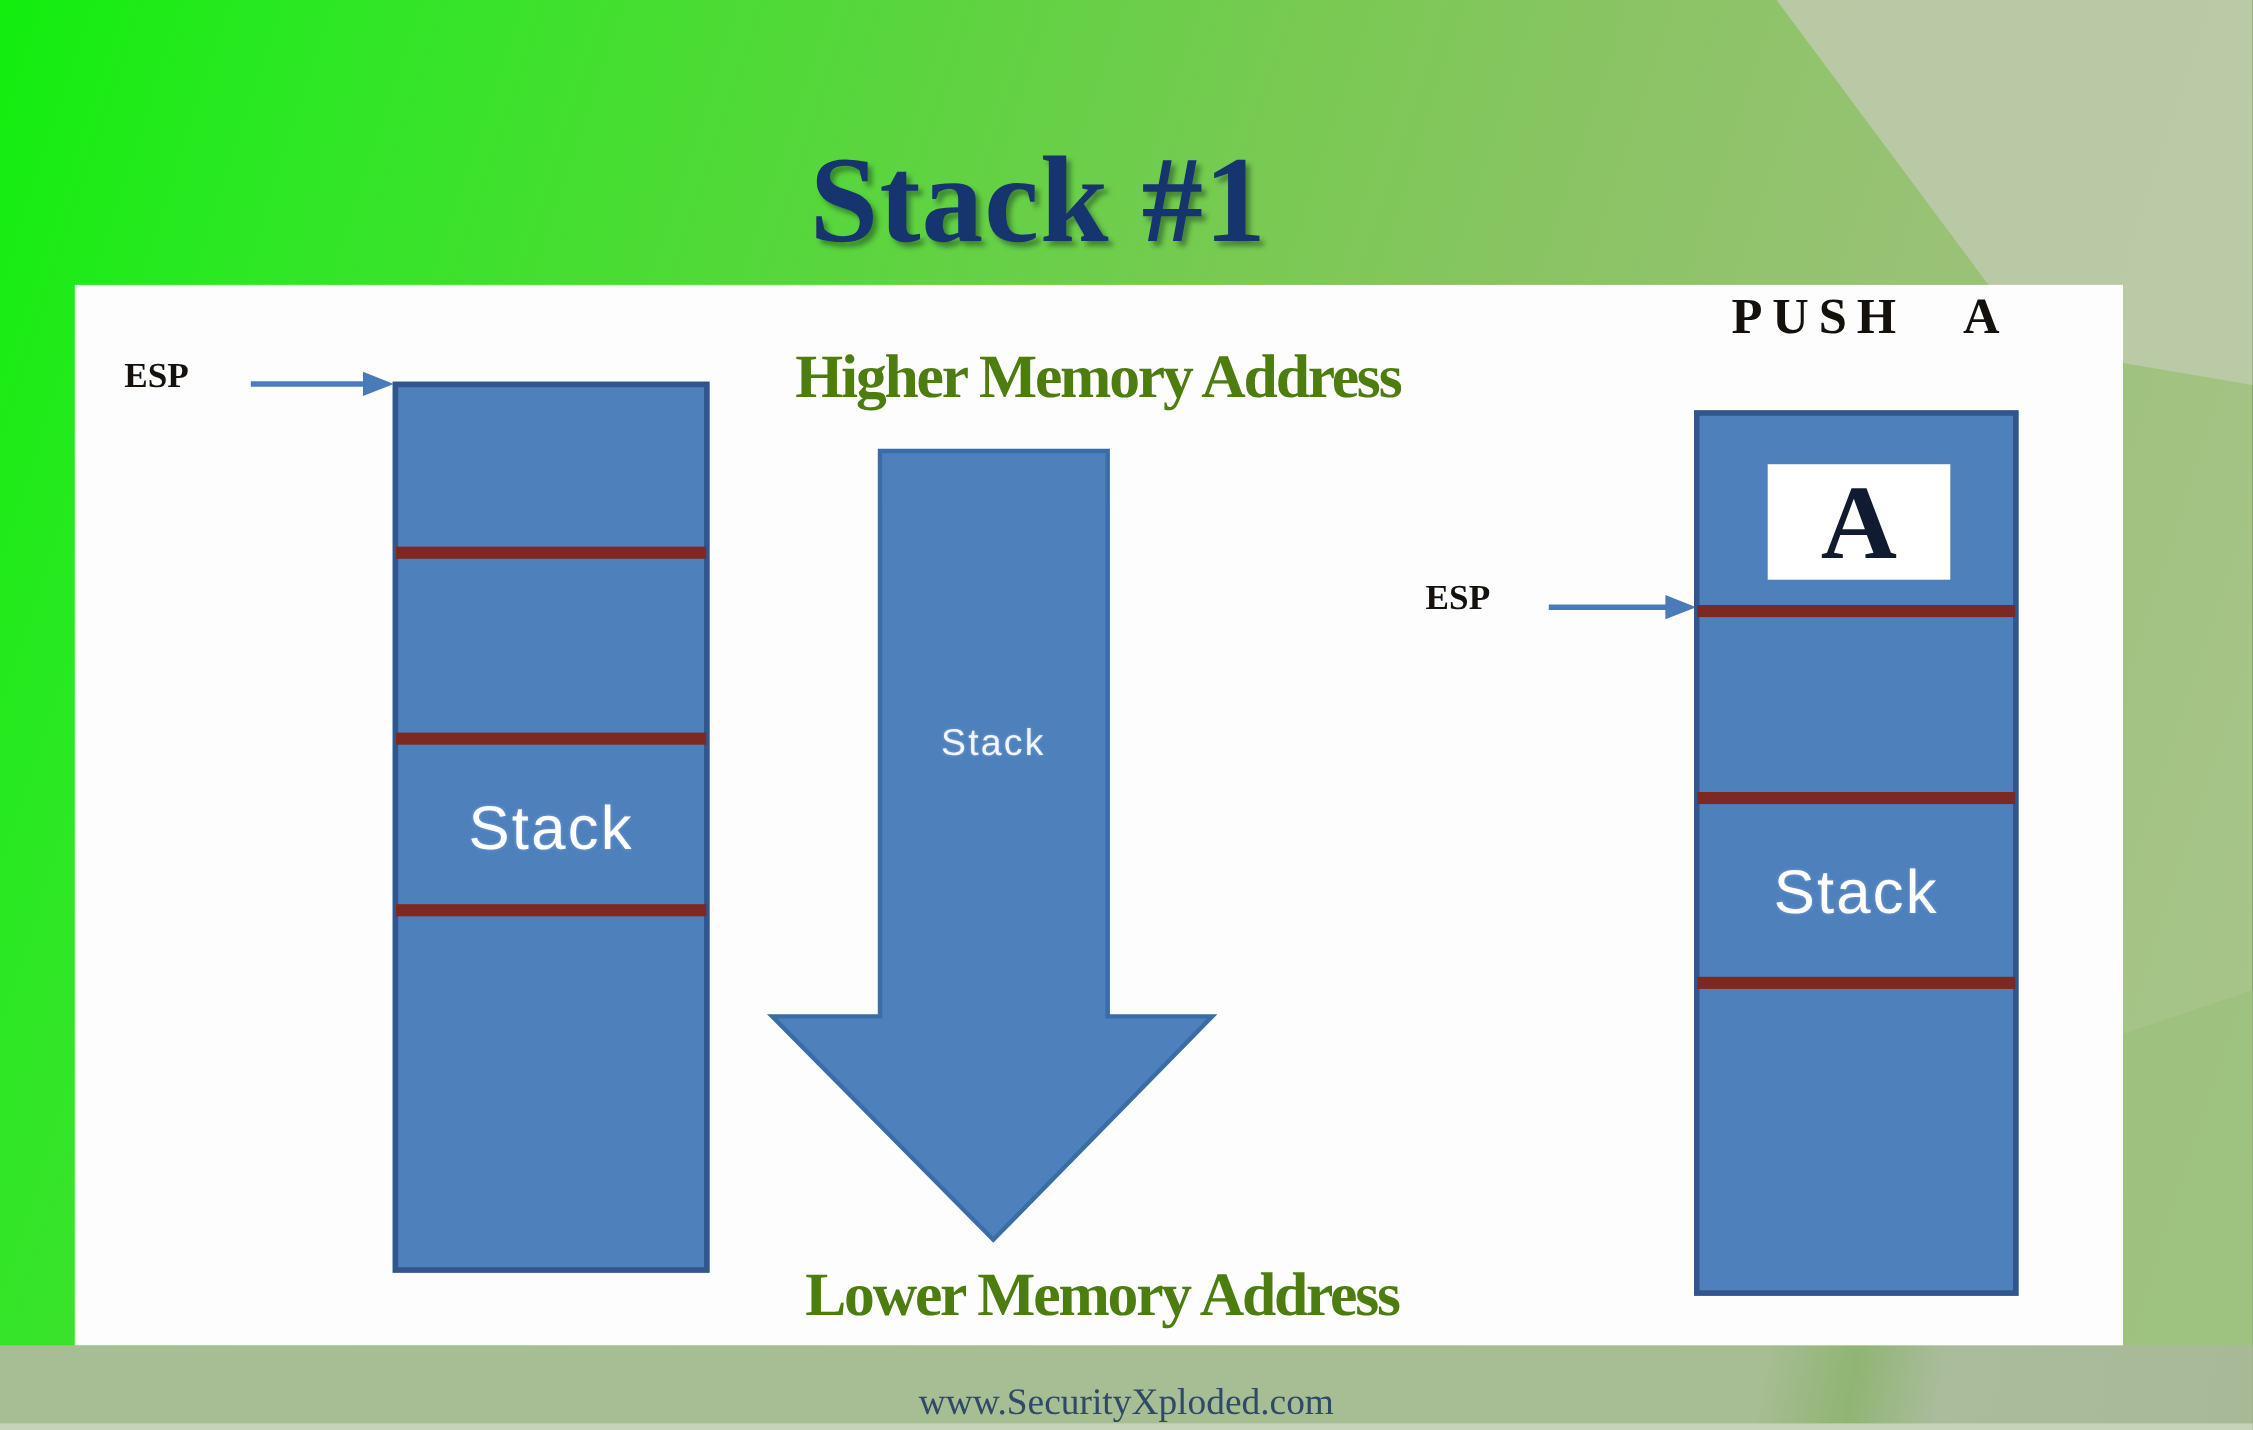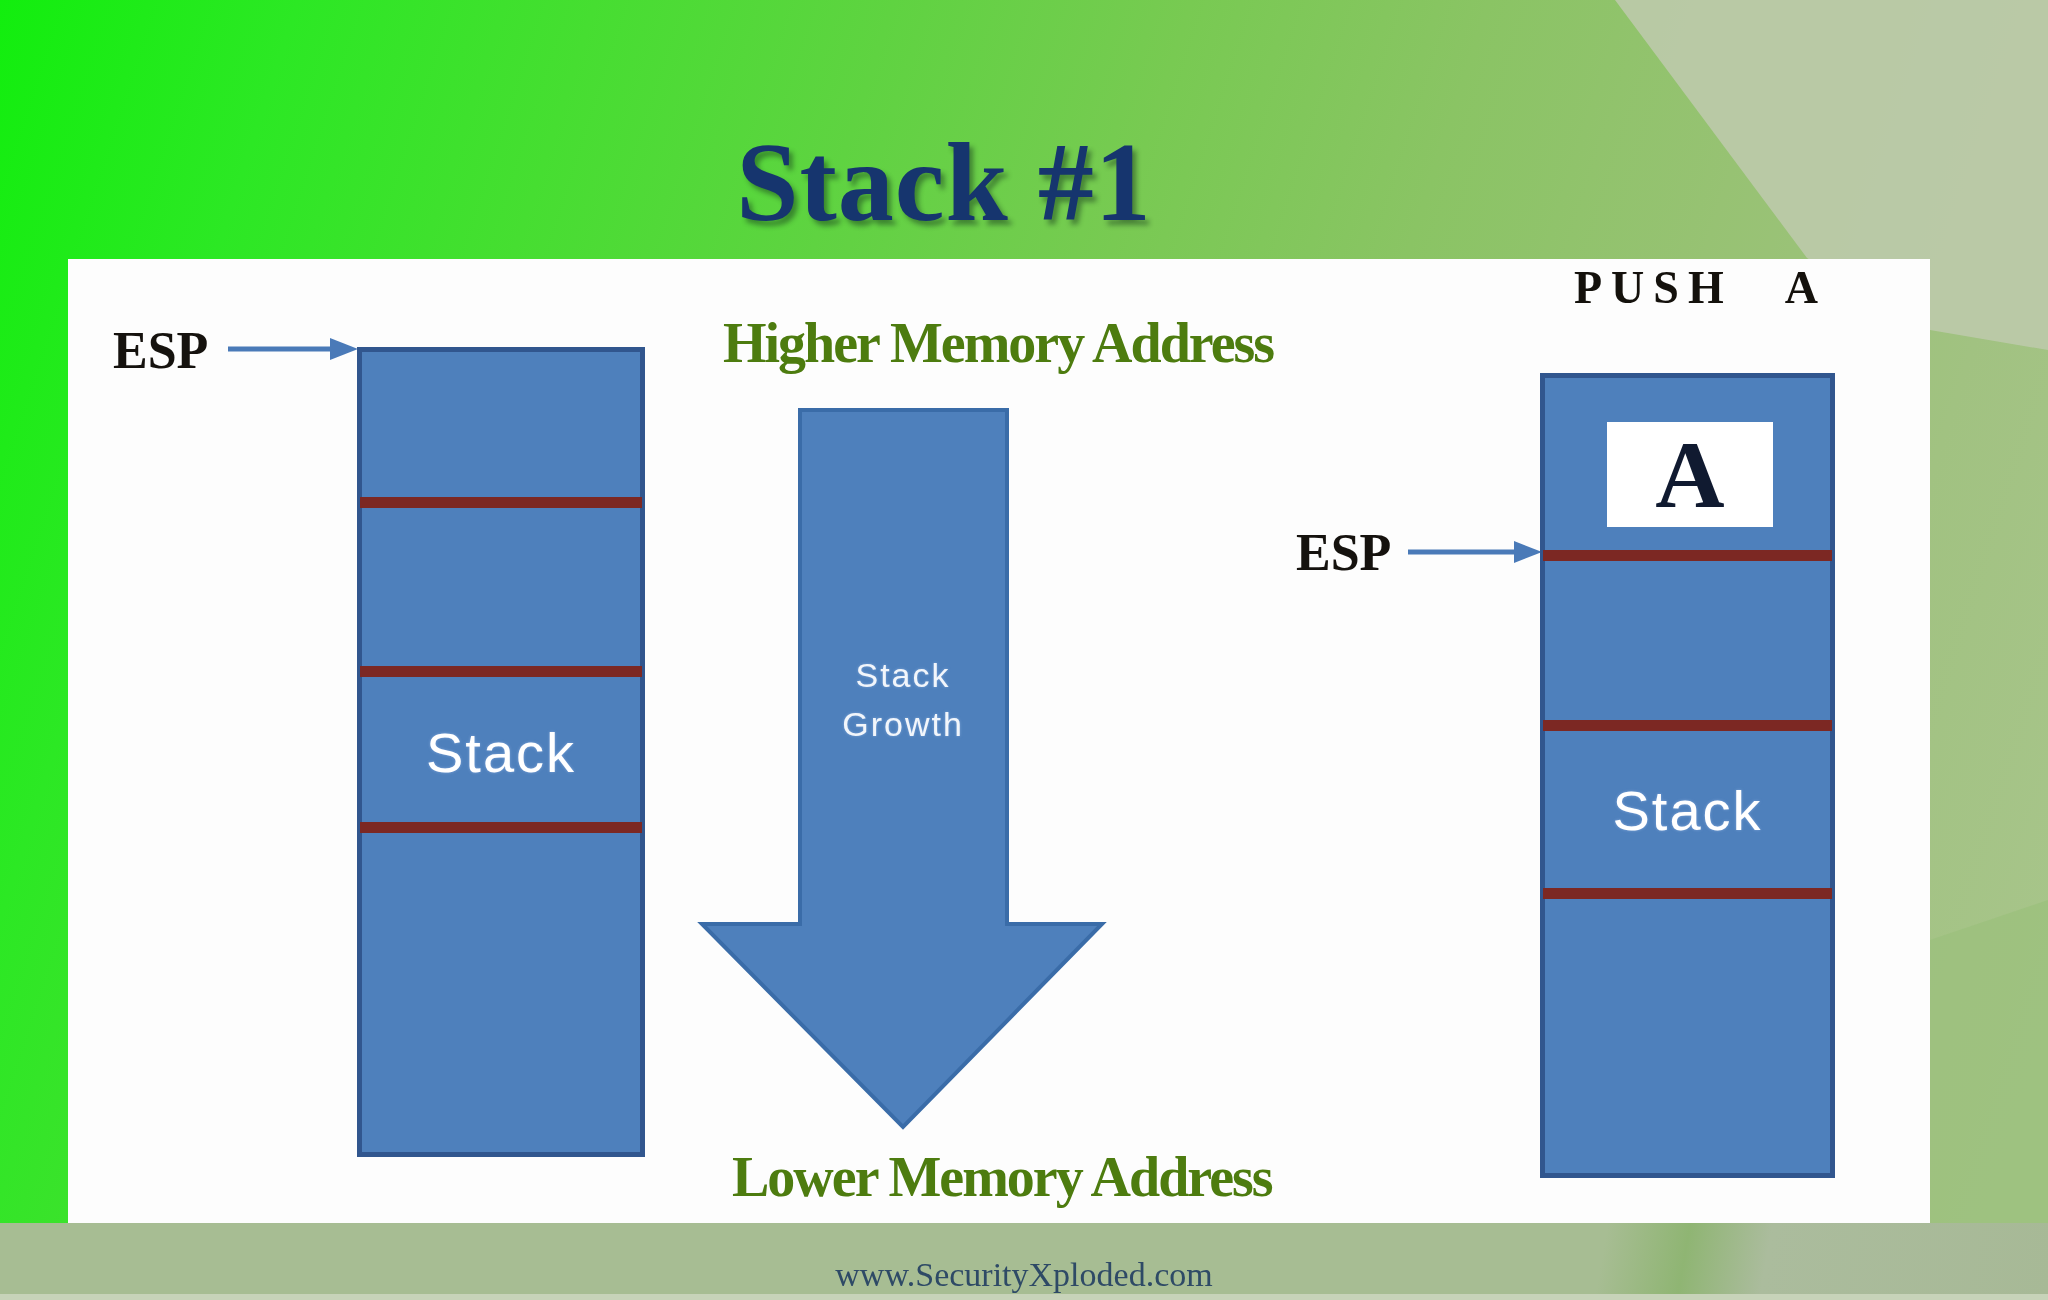--- a/index.html
+++ b/index.html
@@ -44,21 +44,21 @@
     font-size:34px;color:#2e4a66;
   }
   
   .panel{
     position:absolute;left:68px;top:259px;width:1862px;height:964px;
     background:#fdfdfd;
   }
   .abs{position:absolute;}
   
   .esp-label{
-    font-size:52px;font-weight:600;color:#15120e;line-height:1;
+    font-size:32px;font-weight:600;color:#15120e;line-height:1;
   }
   .esp-arrow{position:absolute;overflow:visible;}
   
   .stack-col{
     position:absolute;background:#4e80bc;border:5px solid #31568e;box-sizing:border-box;
   }
   .divider{
     position:absolute;left:-2px;right:-2px;height:11px;background:#7c2823;
   }
   .stack-label{
@@ -114,21 +114,20 @@
     </div>
 
     <div class="mem-label" style="left:655px;top:54px;">Higher Memory Address</div>
 
     <svg class="abs" style="left:0;top:0;" width="1862" height="964">
       <polygon points="732,151 939,151 939,665 1034,665 835,868 634,665 732,665" fill="#4e80bc" stroke="#3a6ca8" stroke-width="4"></polygon>
     </svg>
 
     <div class="growth-label" style="left:700px;top:392px;width:270px;">
       <div>Stack</div>
-      <div>Growth</div>
     </div>
 
     <div class="mem-label" style="left:664px;top:888px;">Lower Memory Address</div>
 
     <div class="push-label" style="left:1506px;top:2px;">PUSH A</div>
 
     <div class="abs esp-label" style="left:1228px;top:268px;">ESP</div>
 
     <svg class="esp-arrow" style="left:1338px;top:279px;" width="140" height="28">
       <line x1="2" y1="14" x2="110" y2="14" stroke="#4a7ab8" stroke-width="5"></line>

